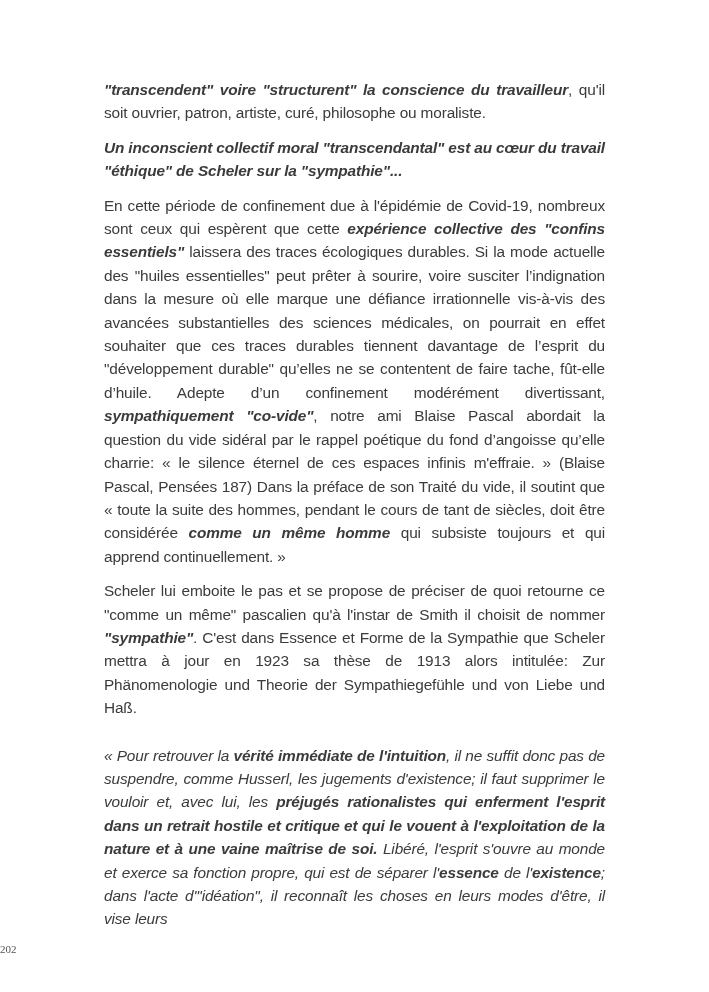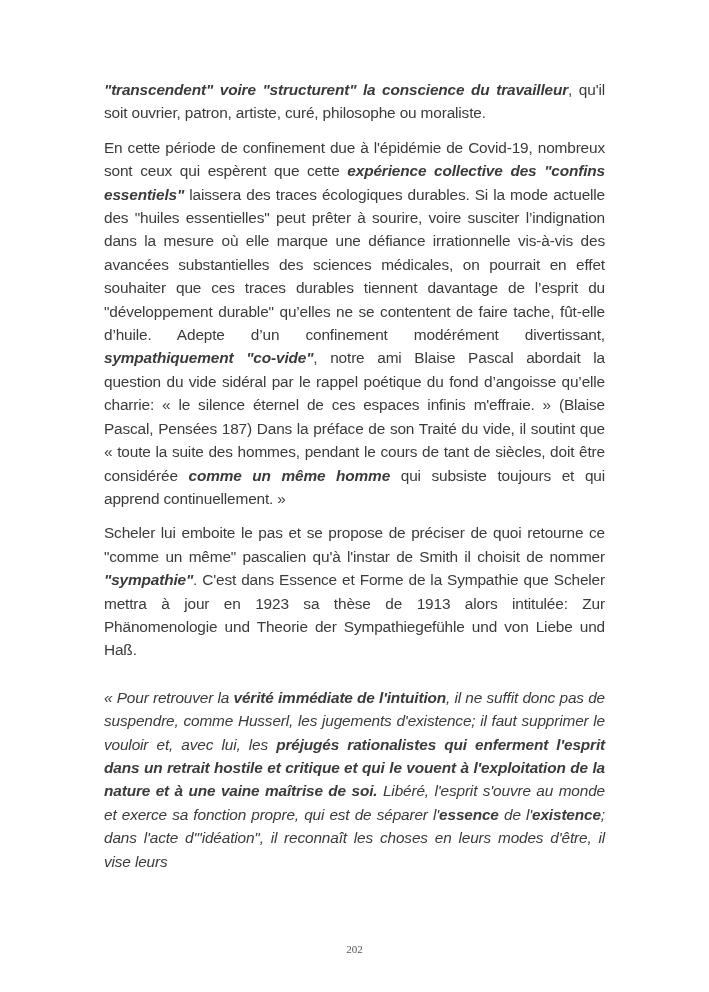--- a/index.html
+++ b/index.html
@@ -34,35 +34,37 @@
       margin-top: 24px;
     }
     .seg-i { }
     .seg-bi { font-weight: bold; font-style: italic; }
     .seg-n { font-style: normal; font-weight: normal; }
     .page-number {
       position: absolute;
       left: 0;
       width: 709px;
       top: 943px;
-      text-align: center;
       font-family: "Liberation Serif", serif;
       font-size: 11px;
       color: #555555;
     }
   </style>
 </head>
 <body>
 
 <div class="page">
 
   <p class="para">
     <span class="seg-bi">"transcendent" voire "structurent" la conscience du travailleur</span><span class="seg-n">, qu'il soit ouvrier, patron, artiste, curé, philosophe ou moraliste.</span>
   </p>
 
+  <p class="para">
+    <span class="seg-bi">Un inconscient collectif moral "transcendantal" est au cœur du travail "éthique" de Scheler sur la "sympathie"...</span>
+  </p>
 
   <p class="para">
     <span class="seg-n">En cette période de </span><span class="seg-i">confinement</span><span class="seg-n"> due à l'épidémie de Covid-19, nombreux sont ceux qui espèrent que cette </span><span class="seg-bi">expérience collective des "confins essentiels"</span><span class="seg-n"> laissera des </span><span class="seg-i">traces écologiques durables.</span><span class="seg-n"> Si la mode actuelle des "</span><span class="seg-i">huiles essentielles</span><span class="seg-n">" peut prêter à sourire, voire susciter l’indignation dans la mesure où elle marque une </span><span class="seg-i">défiance irrationnelle</span><span class="seg-n"> vis-à-vis des avancées substantielles des sciences médicales, on pourrait en effet souhaiter que ces traces durables tiennent davantage de l’esprit du "</span><span class="seg-i">développement durable</span><span class="seg-n">" qu’elles ne se contentent de faire </span><span class="seg-i">tache</span><span class="seg-n">, fût-elle d’</span><span class="seg-i">huile.</span><span class="seg-n"> Adepte d’un confinement modérément divertissant, </span><span class="seg-bi">sympathiquement "co-vide"</span><span class="seg-n">, notre ami Blaise Pascal abordait la question du vide sidéral par le rappel poétique du fond d’angoisse qu’elle charrie: </span><span class="seg-i">« le silence éternel de ces espaces infinis m'effraie. »</span><span class="seg-n"> (Blaise Pascal, </span><span class="seg-i">Pensées</span><span class="seg-n"> 187) Dans la préface de son </span><span class="seg-i">Traité du vide</span><span class="seg-n">, il soutint que </span><span class="seg-i">« toute la suite des hommes, pendant le cours de tant de siècles, doit être considérée </span><span class="seg-bi">comme un même homme</span><span class="seg-i"> qui subsiste toujours et qui apprend continuellement. »</span>
   </p>
 
   <p class="para">
     <span class="seg-n">Scheler lui emboite le pas et se propose de préciser de quoi retourne ce "</span><span class="seg-i">comme un même</span><span class="seg-n">" pascalien qu'à l'instar de Smith il choisit de nommer </span><span class="seg-bi">"sympathie"</span><span class="seg-n">. C'est dans </span><span class="seg-i">Essence et Forme de la Sympathie</span><span class="seg-n"> que Scheler mettra à jour en 1923 sa thèse de 1913 alors intitulée: </span><span class="seg-i">Zur Phänomenologie und Theorie der Sympathiegefühle und von Liebe und Haß.</span>
   </p>
 
   <p class="para quote-para">

